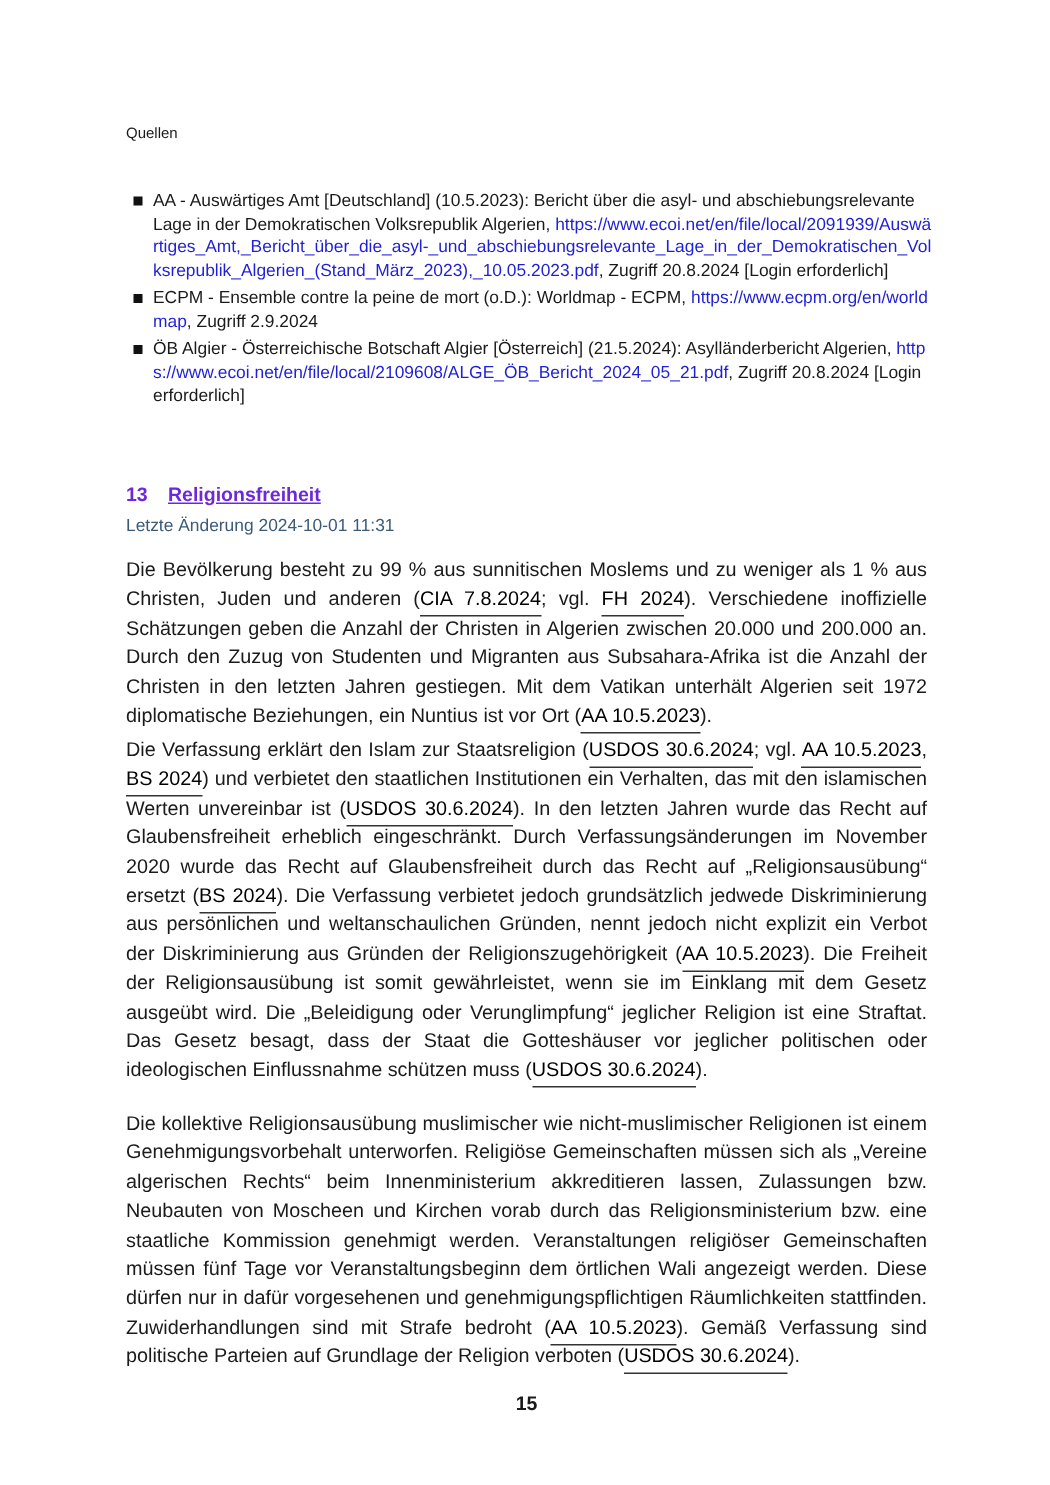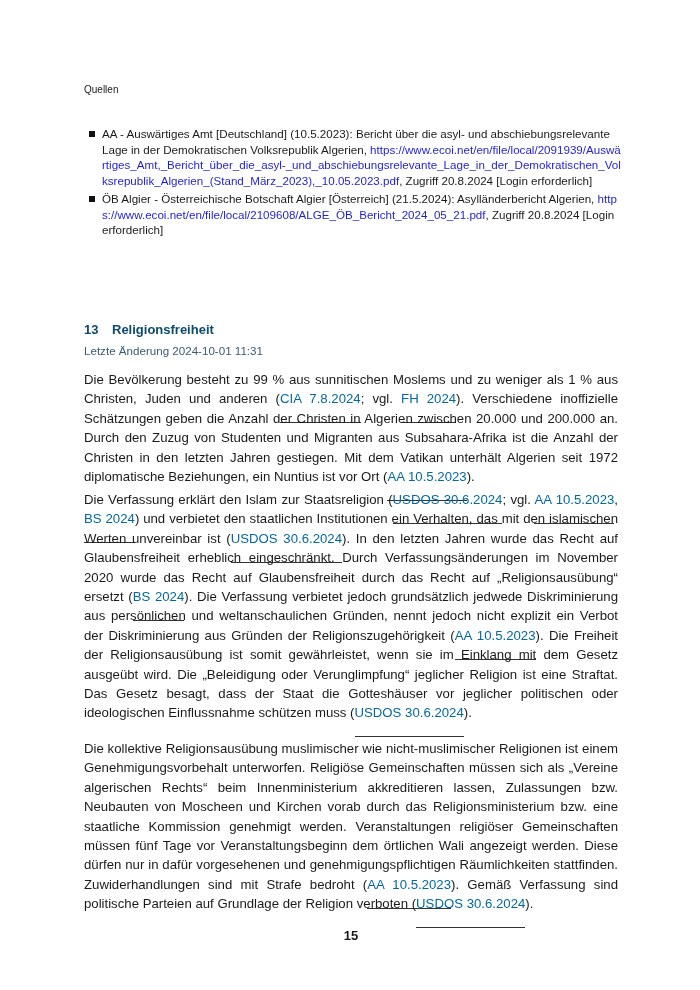--- a/index.html
+++ b/index.html
@@ -4,41 +4,45 @@
   <style>
     html, body { margin: 0; padding: 0; background: #ffffff; }
     body { width: 700px; height: 990px; position: relative; overflow: hidden;
            font-family: "Liberation Sans", sans-serif; color: #1a1a1a; }
     .page { position: absolute; left: 84px; top: 0; width: 534px; }
     .sources-title { position: absolute; top: 84px; left: 0; font-size: 10px; color: #1a1a1a; }
     .sources-list { position: absolute; top: 122px; left: 0; margin: 4px; padding: 0; list-style: none; width: 534px; }
     .sources-list li { position: relative; padding-left: 14px; font-size: 11.6px; line-height: 15.5px; margin-bottom: 3px; color: #1a1a1a; }
     .sources-list li .bullet { position: absolute; left: 1px; top: 5px; width: 6px; height: 6px; background: #111; }
     .link { color: #1f1fd6; text-decoration: none; word-break: break-all; }
-    .section-heading { position: absolute; top: 322px; left: 0; font-size: 13px; font-weight: bold; color: #0c4a6e; }
+    .section-heading { position: absolute; top: 322px; left: 0; font-size: 13px; font-weight: bold; color: #6d28d9; text-decoration: underline; }
     .section-heading .num { display: inline-block; width: 28px; }
     .last-change { position: absolute; top: 344px; left: 0; font-size: 11.6px; color: #3a5a78; }
     .para { position: absolute; left: 0; width: 534px; margin: 0; font-size: 13.2px; line-height: 19.4px; text-align: justify; color: #1a1a1a; }
     .p1 { top: 370px; }
     .p2 { top: 490px; }
     .p3 { top: 739px; }
-    .cite { text-decoration: none; border-bottom: 1px solid #333; color: #0369a1; padding-bottom: 16px; }
+    .cite { text-decoration: none; border-bottom: 1px solid #333; color: #000000; padding-bottom: 4px; }
     .page-number { position: absolute; top: 928px; left: 0; width: 534px; text-align: center; font-size: 13px; color: #1a1a1a; font-weight: bold; }
   </style>
 </head>
 <body>
 
 <div class="page">
 
   <div class="sources-title">Quellen</div>
 
   <ul class="sources-list">
     <li>
       <span class="bullet"></span>
       <span>AA - Auswärtiges Amt [Deutschland] (10.5.2023): Bericht über die asyl- und abschiebungsrelevante Lage in der Demokratischen Volksrepublik Algerien, </span><a class="link">https://www.ecoi.net/en/file/local/2091939/Auswärtiges_Amt,_Bericht_über_die_asyl-_und_abschiebungsrelevante_Lage_in_der_Demokratischen_Volksrepublik_Algerien_(Stand_März_2023),_10.05.2023.pdf</a><span>, Zugriff 20.8.2024 [Login erforderlich]</span>
+    </li>
+    <li>
+      <span class="bullet"></span>
+      <span>ECPM - Ensemble contre la peine de mort (o.D.): Worldmap - ECPM, </span><a class="link">https://www.ecpm.org/en/worldmap</a><span>, Zugriff 2.9.2024</span>
     </li>
     <li>
       <span class="bullet"></span>
       <span>ÖB Algier - Österreichische Botschaft Algier [Österreich] (21.5.2024): Asylländerbericht Algerien, </span><a class="link">https://www.ecoi.net/en/file/local/2109608/ALGE_ÖB_Bericht_2024_05_21.pdf</a><span>, Zugriff 20.8.2024 [Login erforderlich]</span>
     </li>
   </ul>
 
   <div class="section-heading">
     <span class="num">13</span><span>Religionsfreiheit</span>
   </div>

